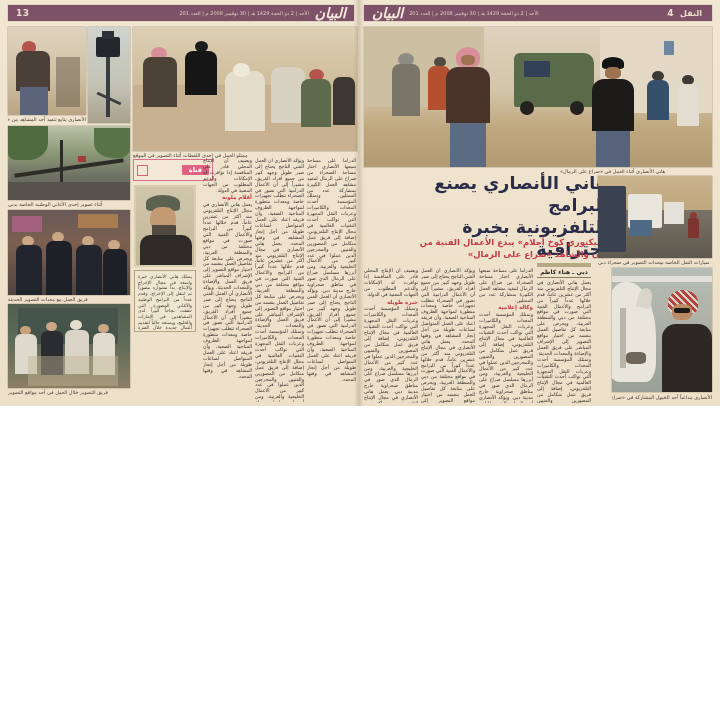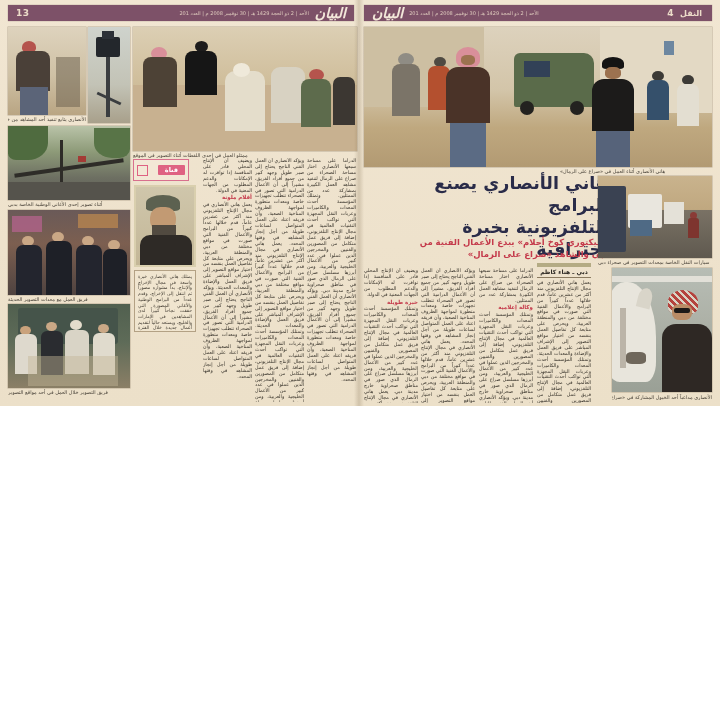--- a/index.html
+++ b/index.html
@@ -125,21 +125,21 @@
     <div style="left:38px;top:18px;width:11px;height:9px;background:#caa886;border-radius:50%;"></div>
     <div style="left:33px;top:27px;width:22px;height:44px;background:#2a2c30;border-radius:6px 6px 0 0;"></div>
     <div style="left:62px;top:16px;width:12px;height:10px;background:#e4dccc;border-radius:50%;"></div>
     <div style="left:57px;top:26px;width:24px;height:44px;background:#d9d4c6;border-radius:6px 6px 0 0;"></div>
     <div style="left:90px;top:20px;width:11px;height:9px;background:#caa886;border-radius:50%;"></div>
     <div style="left:85px;top:29px;width:22px;height:42px;background:#e0dbcd;border-radius:6px 6px 0 0;"></div>
     <div style="left:20px;top:52px;width:90px;height:30px;background:#c3b697;opacity:.45;"></div>
   </div>
   <div class="cap" style="left:8px;top:389px;width:122px;">فريق التصوير خلال العمل في أحد مواقع التصوير</div>
 
-  <div class="side-label" style="left:133px;top:159px;width:56px;height:22px;">
+  <div class="side-label" style="left:133px;top:159px;width:80px;height:22px;">
     <span class="orn"></span>
     <span class="chip">قناة</span>
   </div>
   <div class="side-photo" style="left:134px;top:185px;width:62px;height:82px;">
     <div style="left:0;top:0;width:62px;height:82px;background:linear-gradient(180deg,#cfc6ab 0%,#c3b696 100%);"></div>
     <div style="left:10px;top:8px;width:34px;height:16px;background:#5c6150;border-radius:60% 60% 20% 20%;"></div>
     <div style="left:14px;top:20px;width:26px;height:26px;background:#c29a73;border-radius:40% 40% 50% 50%;"></div>
     <div style="left:16px;top:38px;width:24px;height:12px;background:#514a40;"></div>
     <div style="left:4px;top:48px;width:52px;height:34px;background:#2e2a26;border-radius:10px 10px 0 0;"></div>
   </div>

